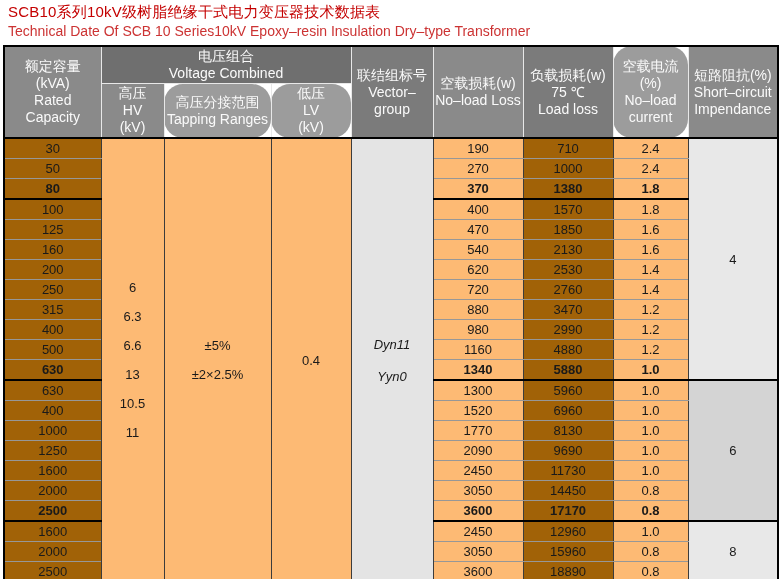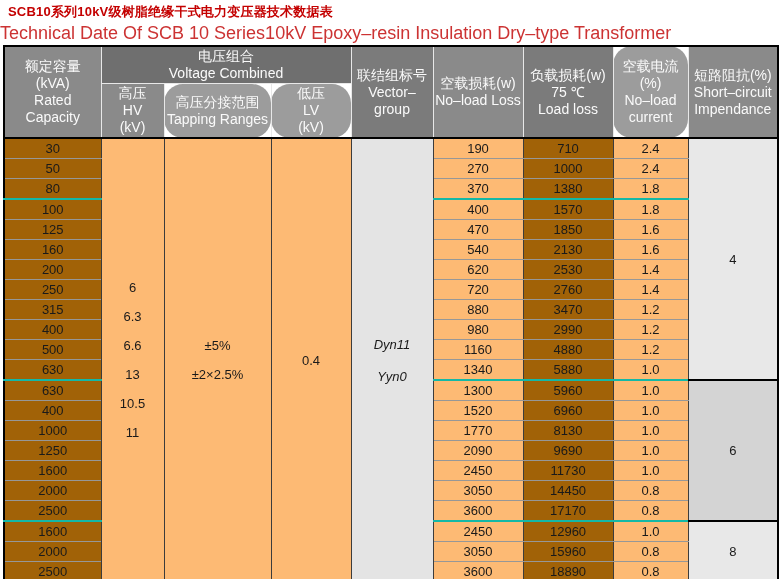--- a/index.html
+++ b/index.html
@@ -5,25 +5,25 @@
   html,body { margin:0; padding:0; }
   body {
     width:780px; height:579px; background:#ffffff;
     font-family:"Liberation Sans", sans-serif;
     -webkit-font-smoothing:antialiased;
   }
   .page { position:relative; width:780px; height:579px; overflow:hidden; }
 
   .title {
     position:absolute; left:8px; top:3px;
-    font-size:13px; font-weight:bold; color:#c40000; letter-spacing:0.2px;
+    font-size:15px; font-weight:normal; color:#c40000; letter-spacing:0.2px;
   }
   .subtitle {
-    position:absolute; left:0; top:23px;
-    font-size:18px; color:#cc3333;
+    position:absolute; left:8px; top:23px;
+    font-size:14px; color:#cc3333;
   }
 
   table.datatable {
     position:absolute; left:3px; top:45px;
     width:774px; border-collapse:collapse; table-layout:fixed;
     border:2px solid #000;
   }
 
   
   thead th {
@@ -48,21 +48,21 @@
     text-align:center; vertical-align:middle;
     border-right:1px solid #3c3c3c;
     border-left:1px solid #3c3c3c;
     border-bottom:1px solid #979797;
   }
   tbody td.shade  { background:#a16207;margin-left:20px; }
   tbody td.white  { background:#fdba74;margin-left:24px; }
   tbody td.vshade { background:#e4e4e4; }
   tbody td.imp-light { background:#e8e8e8; }
   tbody td.imp-dark  { background:#d4d4d4; }
-  tbody tr.thick td { border-bottom:2px solid #14b8a6; }
+  tbody tr.thick td { border-bottom:2px solid #000000;font-weight:bold; }
   tbody td.imp-thick { border-bottom:2px solid #000; }
 
   .stack {
     display:flex; flex-direction:column; align-items:center; justify-content:center;
   }
 </style>
 </head>
 <body>
 
 <div class="page">

